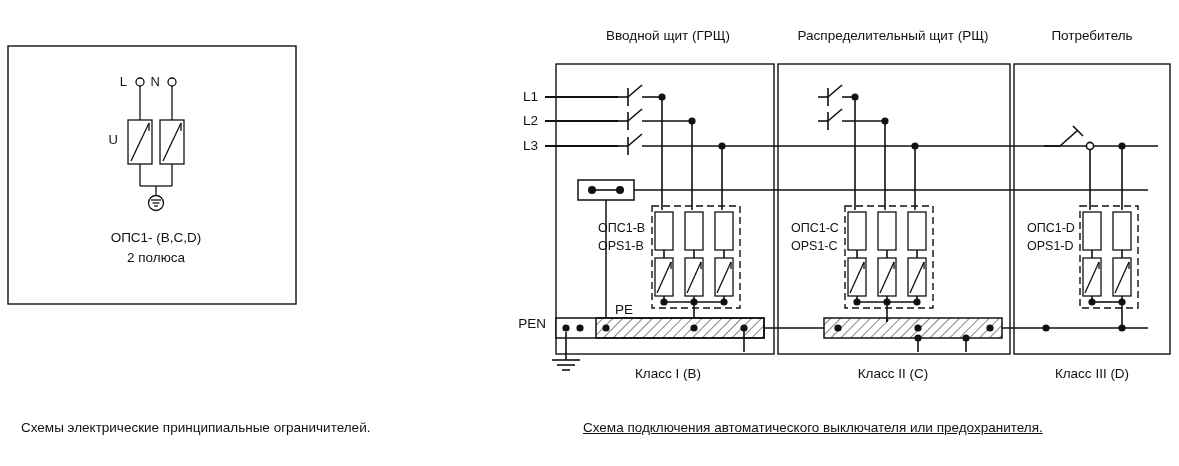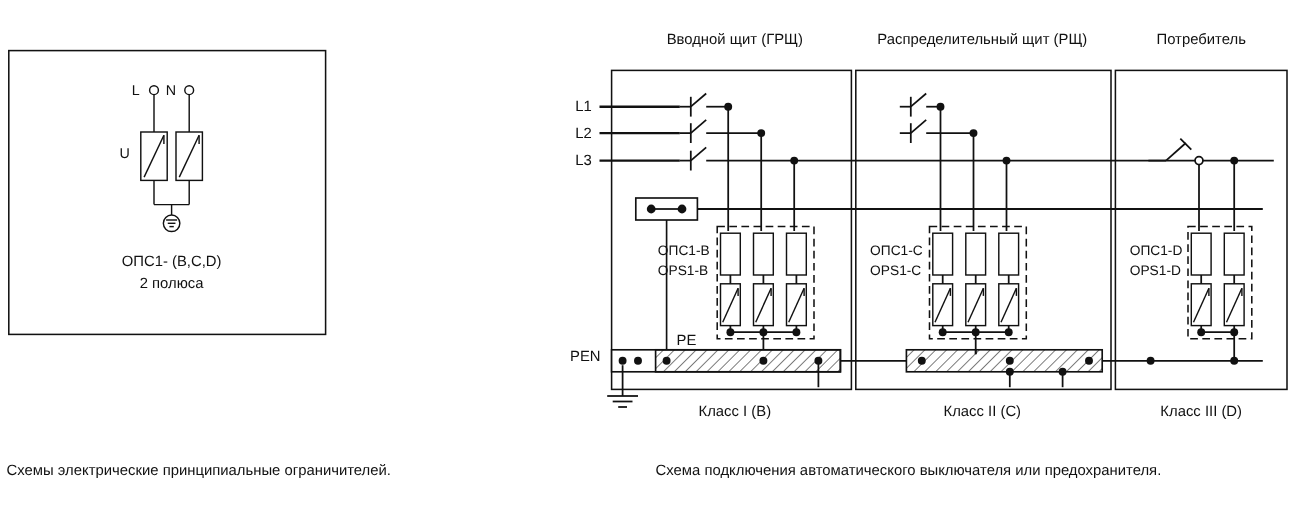--- a/index.html
+++ b/index.html
@@ -11,23 +11,24 @@
     position:relative;
     overflow:hidden;
   }
   .wrap{position:relative;width:1179px;height:466px;}
   svg{display:block;}
   .cap{
     position:absolute;
     font-size:13.5px;
     color:#111;
     white-space:nowrap;
+    margin-left:15px;
   }
   #left-caption{left:6px;top:420px;}
-  #right-caption{left:596px;top:420px;}
+  #right-caption{left:568px;top:420px;text-decoration:underline;}
 </style>
 </head>
 <body>
 
 <div class="wrap">
 
 <svg width="1179" height="466" viewBox="0 0 1179 466">
   <defs>
     <pattern id="hatch" width="7" height="7" patternTransform="rotate(45)" patternUnits="userSpaceOnUse">
       <line x1="0" y1="0" x2="0" y2="7" stroke="#111111" stroke-width="1"></line>

